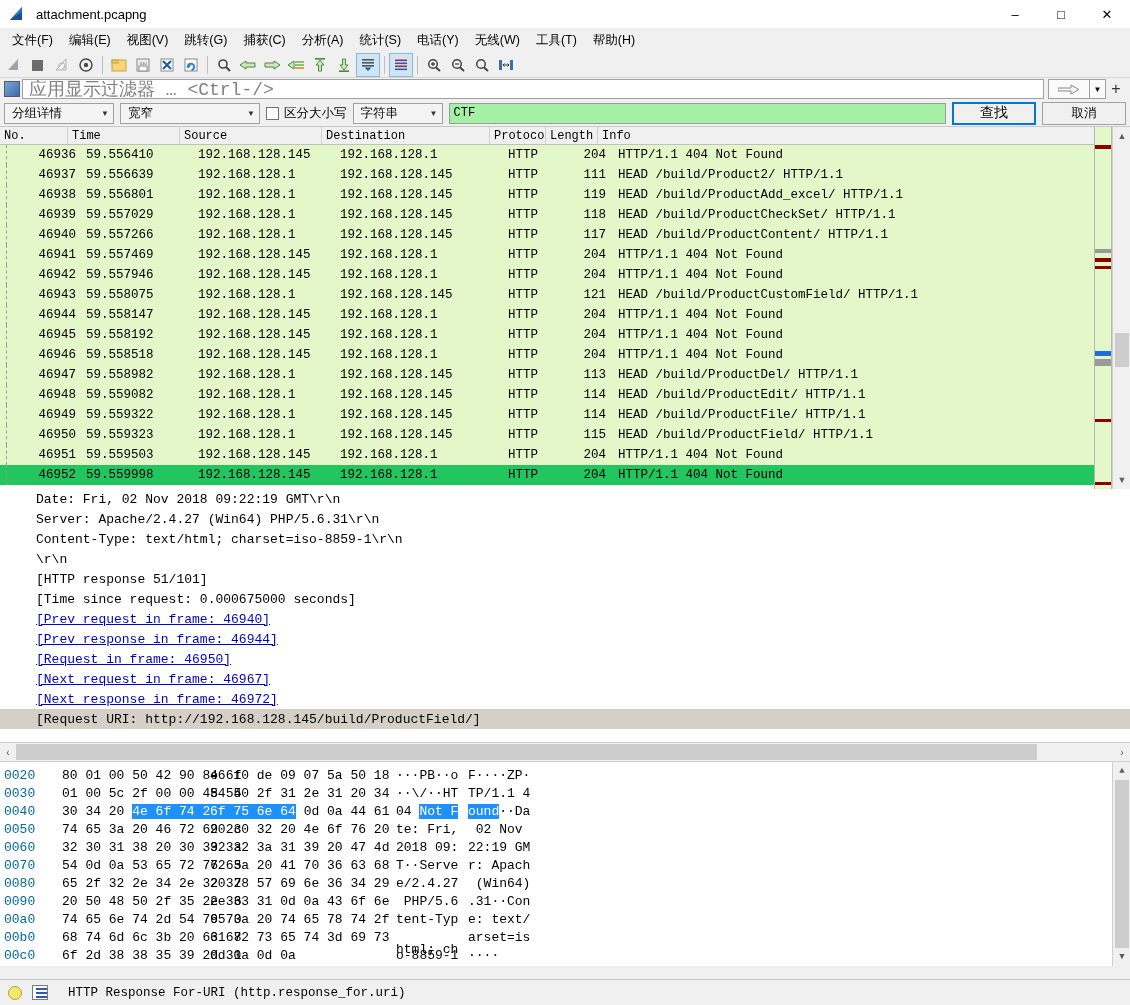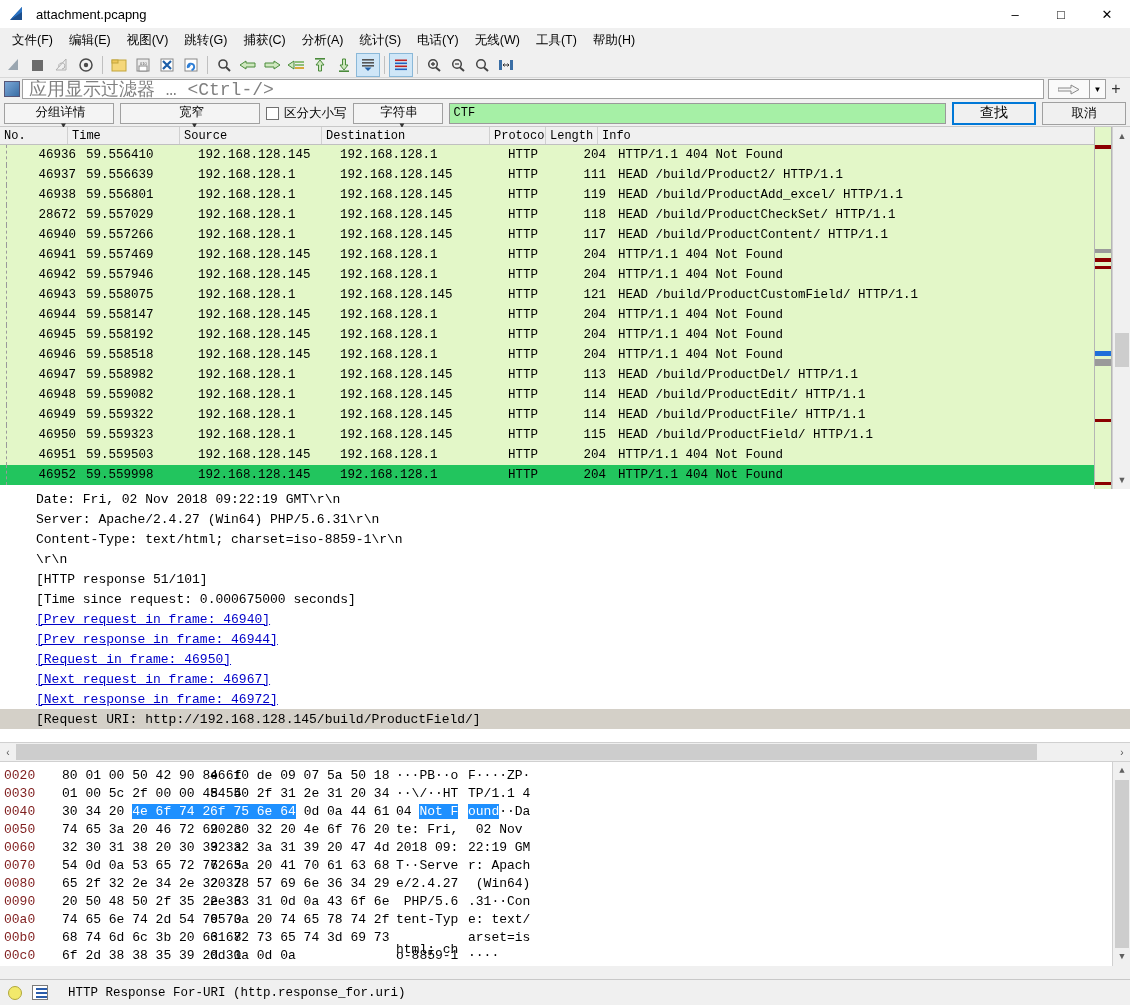--- a/index.html
+++ b/index.html
@@ -74,21 +74,21 @@
   .fr-plus { width: 20px; text-align: center; font-size: 16px; color: #333; }
 
   
   .findbar {
     height: 27px; background: #f0f0f0; display: flex; align-items: center;
     padding: 0 4px; gap: 6px; border-bottom: 1px solid #c8c8c8;
   }
   .combo {
     height: 21px; border: 1px solid #a0a0a0; background: #f4f4f4;
     display: flex; align-items: center; justify-content: space-between;
-    padding: 0 4px 0 7px; font-size: 12.5px; flex-direction: column;
+    padding: 0 4px 0 7px; font-size: 12.5px;
   }
   .combo .arrow { font-size: 8px; color: #333; margin-left: 6px; }
   .cb-wrap { display: flex; align-items: center; gap: 5px; font-size: 12.5px; }
   .checkbox {
     width: 13px; height: 13px; border: 1px solid #707070; background: #fff;
   }
   .find-input {
     flex: 1; height: 21px; background: #a6f0a6; border: 1px solid #9a9a9a;
     display: flex; align-items: center; padding-left: 4px;
     font-family: "Liberation Mono", monospace; font-size: 12px; color: #000;
@@ -169,21 +169,21 @@
   .hs-track { flex: 1; height: 16px; background: #f0f0f0; position: relative; }
   .hs-thumb { position: absolute; left: 0; top: 0; height: 16px; width: 93%; background: #cdcdcd; }
 
   
   .hex-pane {
     background: #fff; font-family: "Liberation Mono", monospace; font-size: 13px;
     display: flex; position: relative; overflow: hidden;
   }
   .hex-body { padding: 4px 0 0 4px; }
   .hexrow { height: 18px; display: flex; align-items: center; white-space: pre; }
-  .hx-off { color: #7f1d1d; width: 46px; }
+  .hx-off { color: #0369a1; width: 46px; }
   .hx-bytes { margin-left: 12px; }
   .hx-ascii { margin-left: 26px; }
   .hl { background: #1e90ff; color: #fff; }
 
   
   .statusbar {
     position: absolute; bottom: 0; left: 0; right: 0; height: 26px;
     background: #f0f0f0; border-top: 1px solid #c8c8c8;
     display: flex; align-items: center; font-family: "Liberation Mono", monospace;
     font-size: 12.5px;
@@ -452,21 +452,21 @@
           <div class="c-src">192.168.128.1</div>
           <div class="c-dst">192.168.128.145</div>
           <div class="c-proto">HTTP</div>
           <div class="c-len">119</div>
           <div class="c-info">HEAD /build/ProductAdd_excel/ HTTP/1.1</div>
         </div>
         <div class="prow">
           <div class="gutter">
             <div class="gutter-line"></div>
           </div>
-          <div class="c-no">28672</div>
+          <div class="c-no">46939</div>
           <div class="c-time">59.557029</div>
           <div class="c-src">192.168.128.1</div>
           <div class="c-dst">192.168.128.145</div>
           <div class="c-proto">HTTP</div>
           <div class="c-len">118</div>
           <div class="c-info">HEAD /build/ProductCheckSet/ HTTP/1.1</div>
         </div>
         <div class="prow">
           <div class="gutter">
             <div class="gutter-line"></div>
@@ -665,21 +665,21 @@
     <div class="hs-arrow">›</div>
   </div>
 
   <div class="hex-pane" style="height:204px">
     <div class="hex-body" id="hex-body">
         <div class="hexrow"><span class="hx-off">0020</span><span class="hx-bytes" style="width: 148px; display: inline-block;">80 01 00 50 42 90 8e 6f</span><span style="width: 160px; display: inline-block;">46 10 de 09 07 5a 50 18</span><span class="hx-ascii" style="width: 72px; display: inline-block;">···PB··o</span><span style="display: inline-block;">F····ZP·</span></div>
         <div class="hexrow"><span class="hx-off">0030</span><span class="hx-bytes" style="width: 148px; display: inline-block;">01 00 5c 2f 00 00 48 54</span><span style="width: 160px; display: inline-block;">54 50 2f 31 2e 31 20 34</span><span class="hx-ascii" style="width: 72px; display: inline-block;">··\/··HT</span><span style="display: inline-block;">TP/1.1 4</span></div>
         <div class="hexrow"><span class="hx-off">0040</span><span class="hx-bytes" style="width: 148px; display: inline-block;">30 34 20 <span class="hl">4e 6f 74 20 46</span></span><span style="width: 160px; display: inline-block;"><span class="hl">6f 75 6e 64</span> 0d 0a 44 61</span><span class="hx-ascii" style="width: 72px; display: inline-block;">04 <span class="hl">Not F</span></span><span style="display: inline-block;"><span class="hl">ound</span>··Da</span></div>
         <div class="hexrow"><span class="hx-off">0050</span><span class="hx-bytes" style="width: 148px; display: inline-block;">74 65 3a 20 46 72 69 2c</span><span style="width: 160px; display: inline-block;">20 30 32 20 4e 6f 76 20</span><span class="hx-ascii" style="width: 72px; display: inline-block;">te: Fri,</span><span style="display: inline-block;"> 02 Nov </span></div>
         <div class="hexrow"><span class="hx-off">0060</span><span class="hx-bytes" style="width: 148px; display: inline-block;">32 30 31 38 20 30 39 3a</span><span style="width: 160px; display: inline-block;">32 32 3a 31 39 20 47 4d</span><span class="hx-ascii" style="width: 72px; display: inline-block;">2018 09:</span><span style="display: inline-block;">22:19 GM</span></div>
-        <div class="hexrow"><span class="hx-off">0070</span><span class="hx-bytes" style="width: 148px; display: inline-block;">54 0d 0a 53 65 72 76 65</span><span style="width: 160px; display: inline-block;">72 3a 20 41 70 61 63 68</span><span class="hx-ascii" style="width: 72px; display: inline-block;">T··Serve</span><span style="display: inline-block;">r: Apach</span></div>
+        <div class="hexrow"><span class="hx-off">0070</span><span class="hx-bytes" style="width: 148px; display: inline-block;">54 0d 0a 53 65 72 76 65</span><span style="width: 160px; display: inline-block;">72 3a 20 41 70 36 63 68</span><span class="hx-ascii" style="width: 72px; display: inline-block;">T··Serve</span><span style="display: inline-block;">r: Apach</span></div>
         <div class="hexrow"><span class="hx-off">0080</span><span class="hx-bytes" style="width: 148px; display: inline-block;">65 2f 32 2e 34 2e 32 37</span><span style="width: 160px; display: inline-block;">20 28 57 69 6e 36 34 29</span><span class="hx-ascii" style="width: 72px; display: inline-block;">e/2.4.27</span><span style="display: inline-block;"> (Win64)</span></div>
         <div class="hexrow"><span class="hx-off">0090</span><span class="hx-bytes" style="width: 148px; display: inline-block;">20 50 48 50 2f 35 2e 36</span><span style="width: 160px; display: inline-block;">2e 33 31 0d 0a 43 6f 6e</span><span class="hx-ascii" style="width: 72px; display: inline-block;"> PHP/5.6</span><span style="display: inline-block;">.31··Con</span></div>
         <div class="hexrow"><span class="hx-off">00a0</span><span class="hx-bytes" style="width: 148px; display: inline-block;">74 65 6e 74 2d 54 79 70</span><span style="width: 160px; display: inline-block;">65 3a 20 74 65 78 74 2f</span><span class="hx-ascii" style="width: 72px; display: inline-block;">tent-Typ</span><span style="display: inline-block;">e: text/</span></div>
         <div class="hexrow"><span class="hx-off">00b0</span><span class="hx-bytes" style="width: 148px; display: inline-block;">68 74 6d 6c 3b 20 63 68</span><span style="width: 160px; display: inline-block;">61 72 73 65 74 3d 69 73</span><span class="hx-ascii" style="width: 72px; display: inline-block; margin-top: 24px;">html; ch</span><span style="display: inline-block;">arset=is</span></div>
         <div class="hexrow"><span class="hx-off">00c0</span><span class="hx-bytes" style="width: 148px; display: inline-block;">6f 2d 38 38 35 39 2d 31</span><span style="width: 160px; display: inline-block;">0d 0a 0d 0a</span><span class="hx-ascii" style="width: 72px; display: inline-block;">o-8859-1</span><span style="display: inline-block;">····</span></div>
       </div>
     <div class="vscroll">
       <div class="vs-arrow" style="top:0">▲</div>
       <div class="vs-thumb" style="top:18px;height:168px"></div>
       <div class="vs-arrow" style="bottom:0">▼</div>

